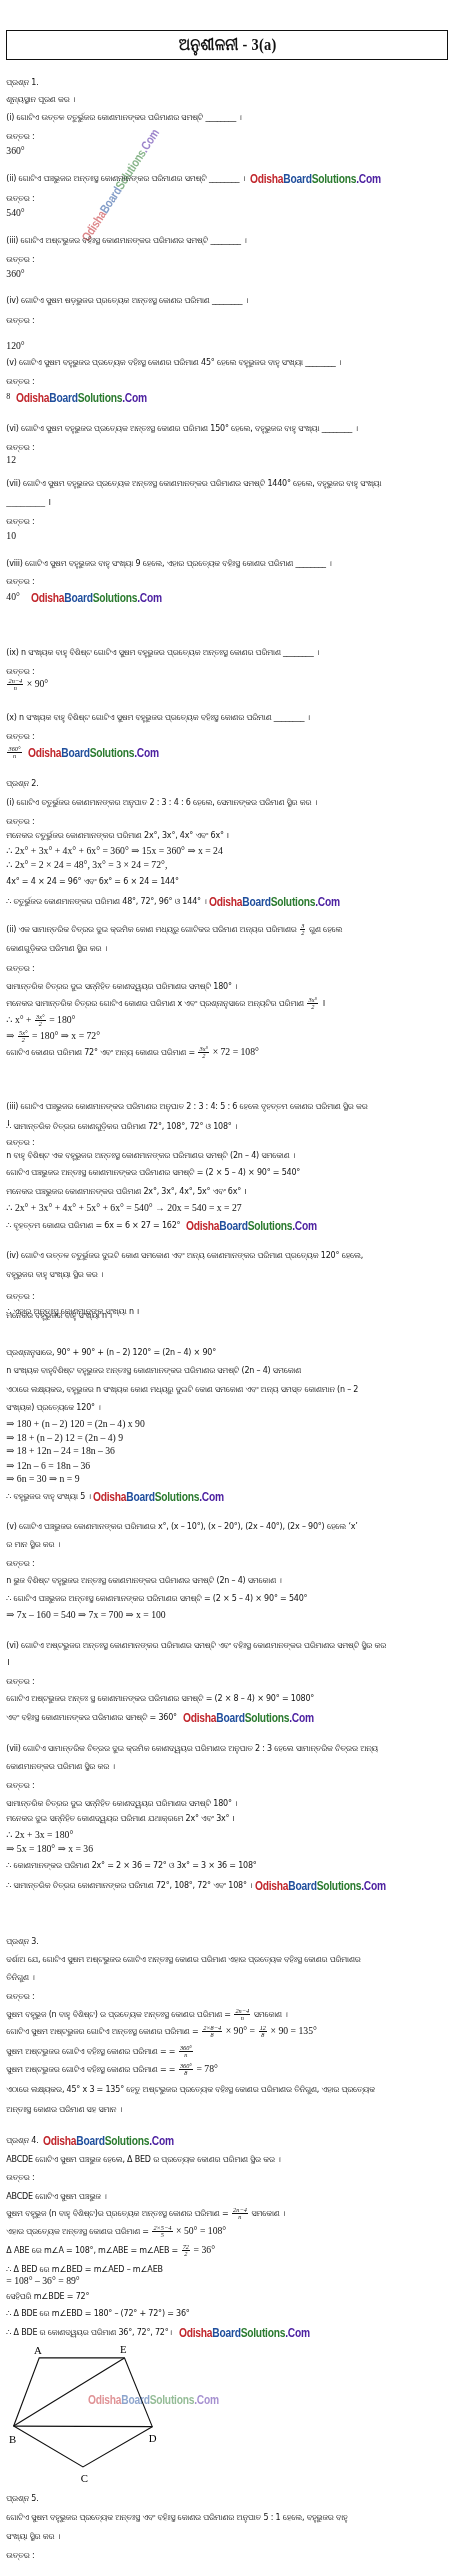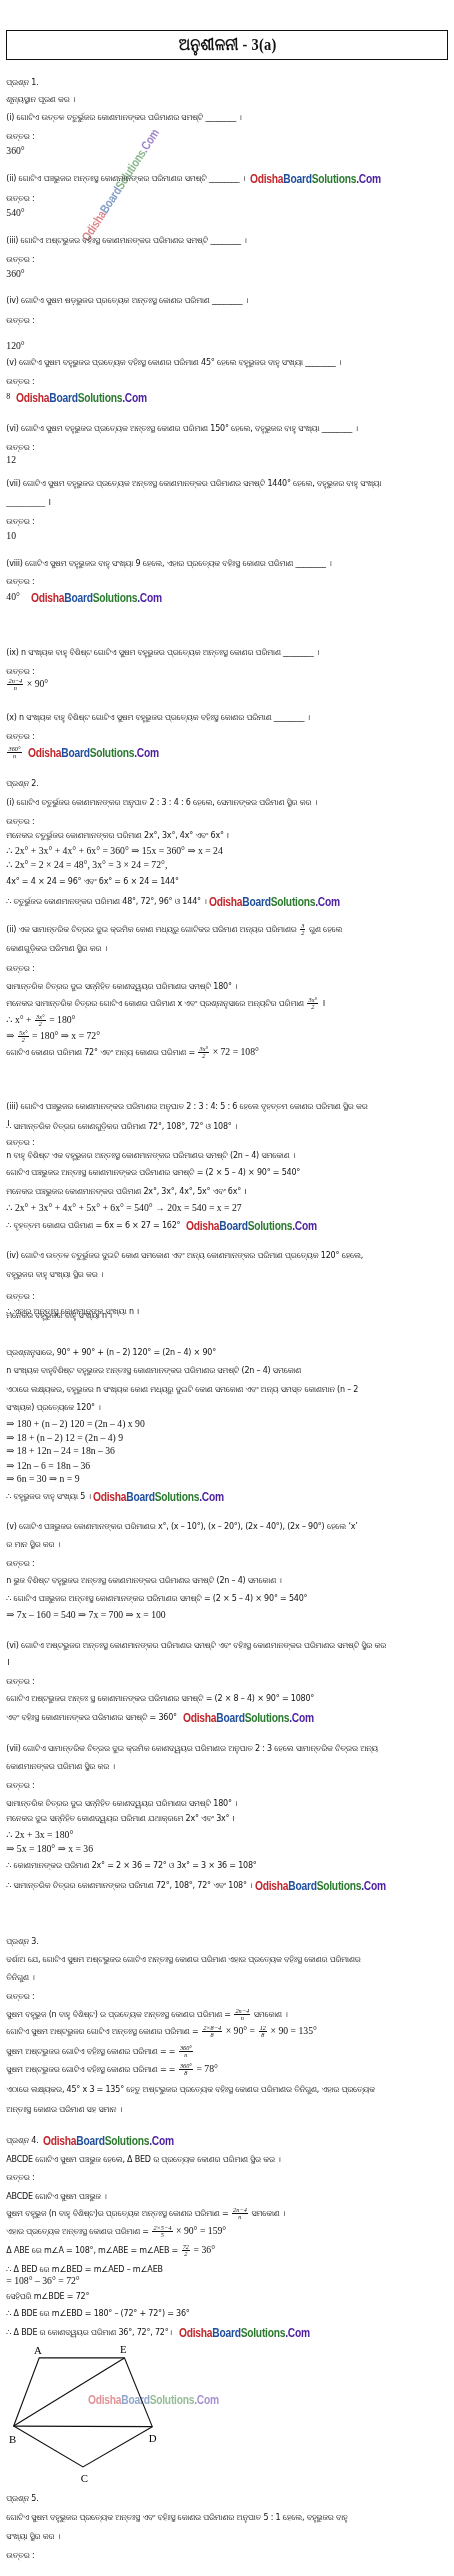--- a/index.html
+++ b/index.html
@@ -203,26 +203,26 @@
   <span class="wm" style="margin-left:2.3px"><span class="c1">Odisha</span><span class="c2">Board</span><span class="c3">Solutions</span><span class="c4">.Com</span></span>
 </div>
 <div class="ln" style="top:2153px"><span class="od">ABCDE ଗୋଟିଏ ସୁଷମ ପଞ୍ଚଭୁଜ ହେଲେ, Δ BED ର ପ୍ରତ୍ୟେକ କୋଣର ପରିମାଣ ସ୍ଥିର କର ।</span></div>
 <div class="ln" style="top:2171px"><span class="od">ଉତ୍ତର :</span></div>
 <div class="ln" style="top:2190px"><span class="od">ABCDE ଗୋଟିଏ ସୁଷମ ପଞ୍ଚଭୁଜ ।</span></div>
 <div class="ln" style="top:2207px"><span class="od">ସୁଷମ ବହୁଭୁଜ (n ବାହୁ ବିଶିଷ୍ଟ)ର ପ୍ରତ୍ୟେକ ଅନ୍ତଃସ୍ଥ କୋଣର ପରିମାଣ =</span>
   <span class="frac"><span class="num">2n−4</span><span class="den">n</span></span>
   <span class="od">ସମକୋଣ ।</span></div>
 <div class="ln" style="top:2225px"><span class="od">ଏହାର ପ୍ରତ୍ୟେକ ଅନ୍ତଃସ୍ଥ କୋଣର ପରିମାଣ =</span>
   <span class="frac"><span class="num">2×5−4</span><span class="den">5</span></span>
-  <span>× 90° = 159°</span></div>
+  <span>× 50° = 108°</span></div>
 <div class="ln" style="top:2244px"><span class="od">Δ ABE ରେ m∠A = 108°, m∠ABE = m∠AEB =</span>
   <span class="frac"><span class="num">72</span><span class="den">2</span></span>
   <span>= 36°</span></div>
 <div class="ln" style="top:2263px"><span class="od">∴ Δ BED ରେ m∠BED = m∠AED – m∠AEB</span></div>
-<div class="ln" style="top:2275px">= 108° – 36° = 72°</div>
+<div class="ln" style="top:2275px">= 108° – 36° = 89°</div>
 <div class="ln" style="top:2290px"><span class="od">ସେହିପରି m∠BDE = 72°</span></div>
 <div class="ln" style="top:2307px"><span class="od">∴ Δ BDE ରେ m∠EBD = 180° – (72° + 72°) = 36°</span></div>
 <div class="ln" style="top:2326px"><span class="od">∴ Δ BDE ର କୋଣଦ୍ୱୟର ପରିମାଣ 36°, 72°, 72°।</span>
   <span class="wm" style="margin-left:4.5px"><span class="c1">Odisha</span><span class="c2">Board</span><span class="c3">Solutions</span><span class="c4">.Com</span></span>
 </div>
 
 <svg class="diagram" width="250" height="142" viewBox="0 0 440 250">
   <g stroke="#111" stroke-width="2" fill="none">
     <polygon points="69,28 219,28 268,149 146,220 24,148"></polygon>
     <line x1="24" y1="148" x2="219" y2="28"></line>

